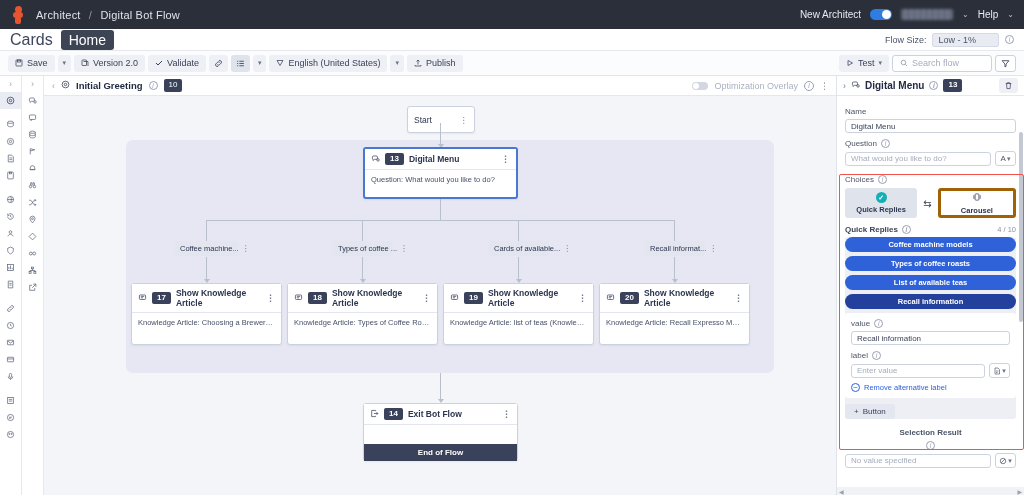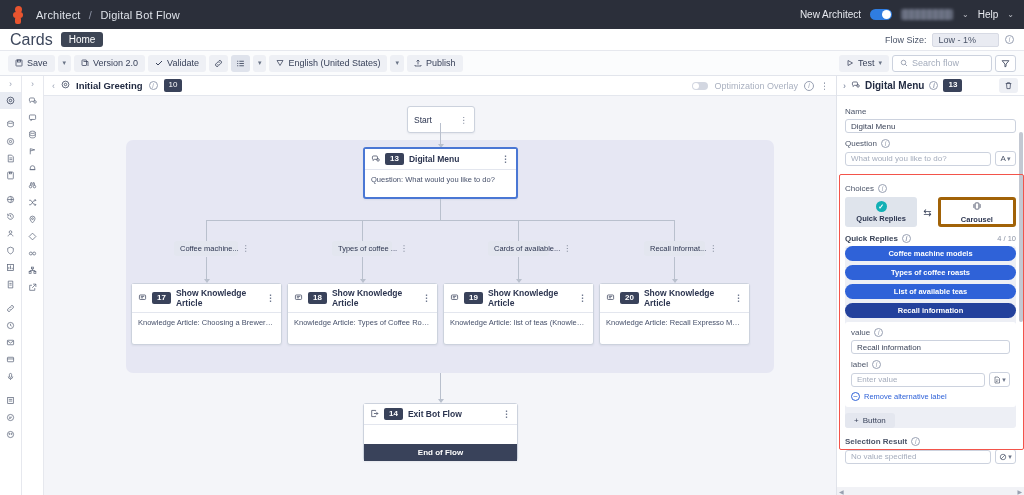--- a/index.html
+++ b/index.html
@@ -32,21 +32,21 @@
     width:52px;height:11px;border-radius:2px;
     background:repeating-linear-gradient(90deg,#6b7184 0 3px,#7d8496 3px 6px);
     filter:blur(1.6px); opacity:.85;
   }
   .cv { font-size:8px; opacity:.75; }
 
   
   .cardsbar { height:22px; display:flex; align-items:center; padding:0 10px; background:#fff;
     border-bottom:1px solid #e6e8ee; }
   .cardsbar .lbl { font-size:16px; color:#3d475c; margin-right:8px;}
-  .home-chip { background:#3d4555; color:#fff; font-size:10px; padding:2px 8px; border-radius:3px; }
+  .home-chip { background:#3d4555; color:#fff; font-size:14px; padding:2px 8px; border-radius:3px; }
   .flowsize { margin-left:auto; display:flex; align-items:center; gap:6px; font-size:9px; color:#4a5468;}
   .flowsize .box { background:#e9ebf2; border:1px solid #d7dae4; border-radius:2px; padding:1px 22px 1px 5px; font-size:9px; }
 
   
   .toolbar { height:25px; background:#fbfcfd; border-bottom:1px solid #e2e5ec;
     display:flex; align-items:center; gap:3px; padding:0 8px; }
   .tbtn { display:flex;align-items:center;gap:4px; height:17px; padding:0 7px; font-size:9px;
     background:#eef0f5; border:none; border-radius:3px; color:#39425a; cursor:default; white-space:nowrap;}
   .tbtn.ico-only { padding:0 5px; }
   .tbtn.active { background:#dfe3ec; }
@@ -634,21 +634,21 @@
 
         <div class="fld-lbl">
           <span>Question</span>
           <span class="info-i">i</span>
         </div>
         <div class="inp-row">
           <div class="inp ph">What would you like to do?</div>
           <div class="sq-btn">A<span class="caret">▾</span></div>
         </div>
 
-        <div class="fld-lbl" style="margin-top:18px;">
+        <div class="fld-lbl" style="margin-top:9px;">
           <span>Choices</span>
           <span class="info-i">i</span>
         </div>
         <div class="choice-row">
           <div class="choice-tile on">
             <span class="check-c">✓</span>
             <span>Quick Replies</span>
           </div>
           <span style="color:#39425a;font-size:10px;">⇆</span>
           <div class="choice-tile off">
@@ -698,21 +698,21 @@
               <span>Remove alternative label</span>
             </div>
           </div>
 
           <div class="add-btn">
             <span>+</span>
             <span>Button</span>
           </div>
         </div>
 
-        <div class="fld-lbl" style="margin-top:9px;">
+        <div class="fld-lbl" style="margin-top:9px;flex-direction:column;">
           <span style="font-weight:bold;">Selection Result</span>
           <span class="info-i">i</span>
         </div>
         <div class="inp-row">
           <div class="inp ph">No value specified</div>
           <div class="sq-btn">
             <svg width="8" height="8" viewBox="0 0 16 16" fill="none" stroke="#4b5468" stroke-width="1.4">
                 <circle cx="8" cy="8" r="5.5"></circle>
                 <path d="M4 12L12 4"></path>
               </svg>

